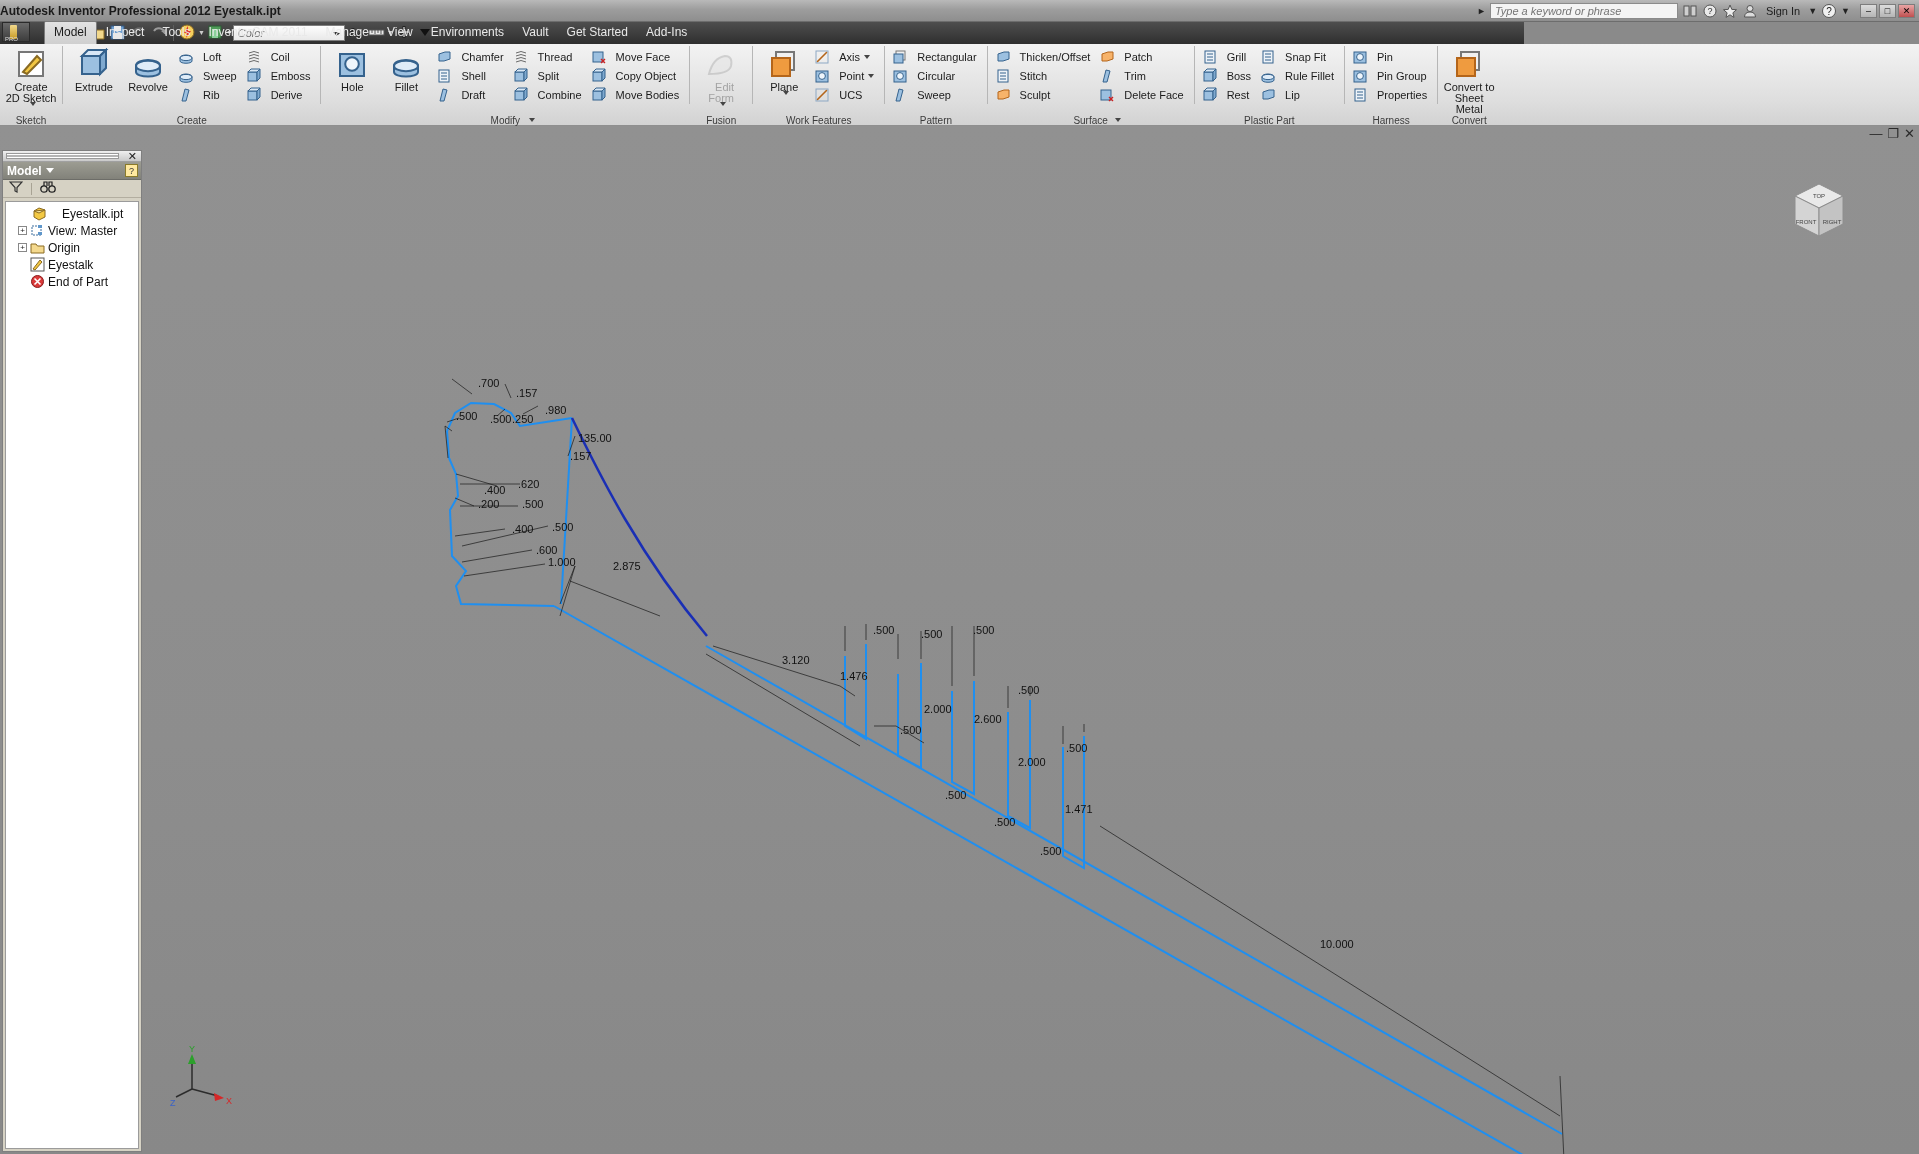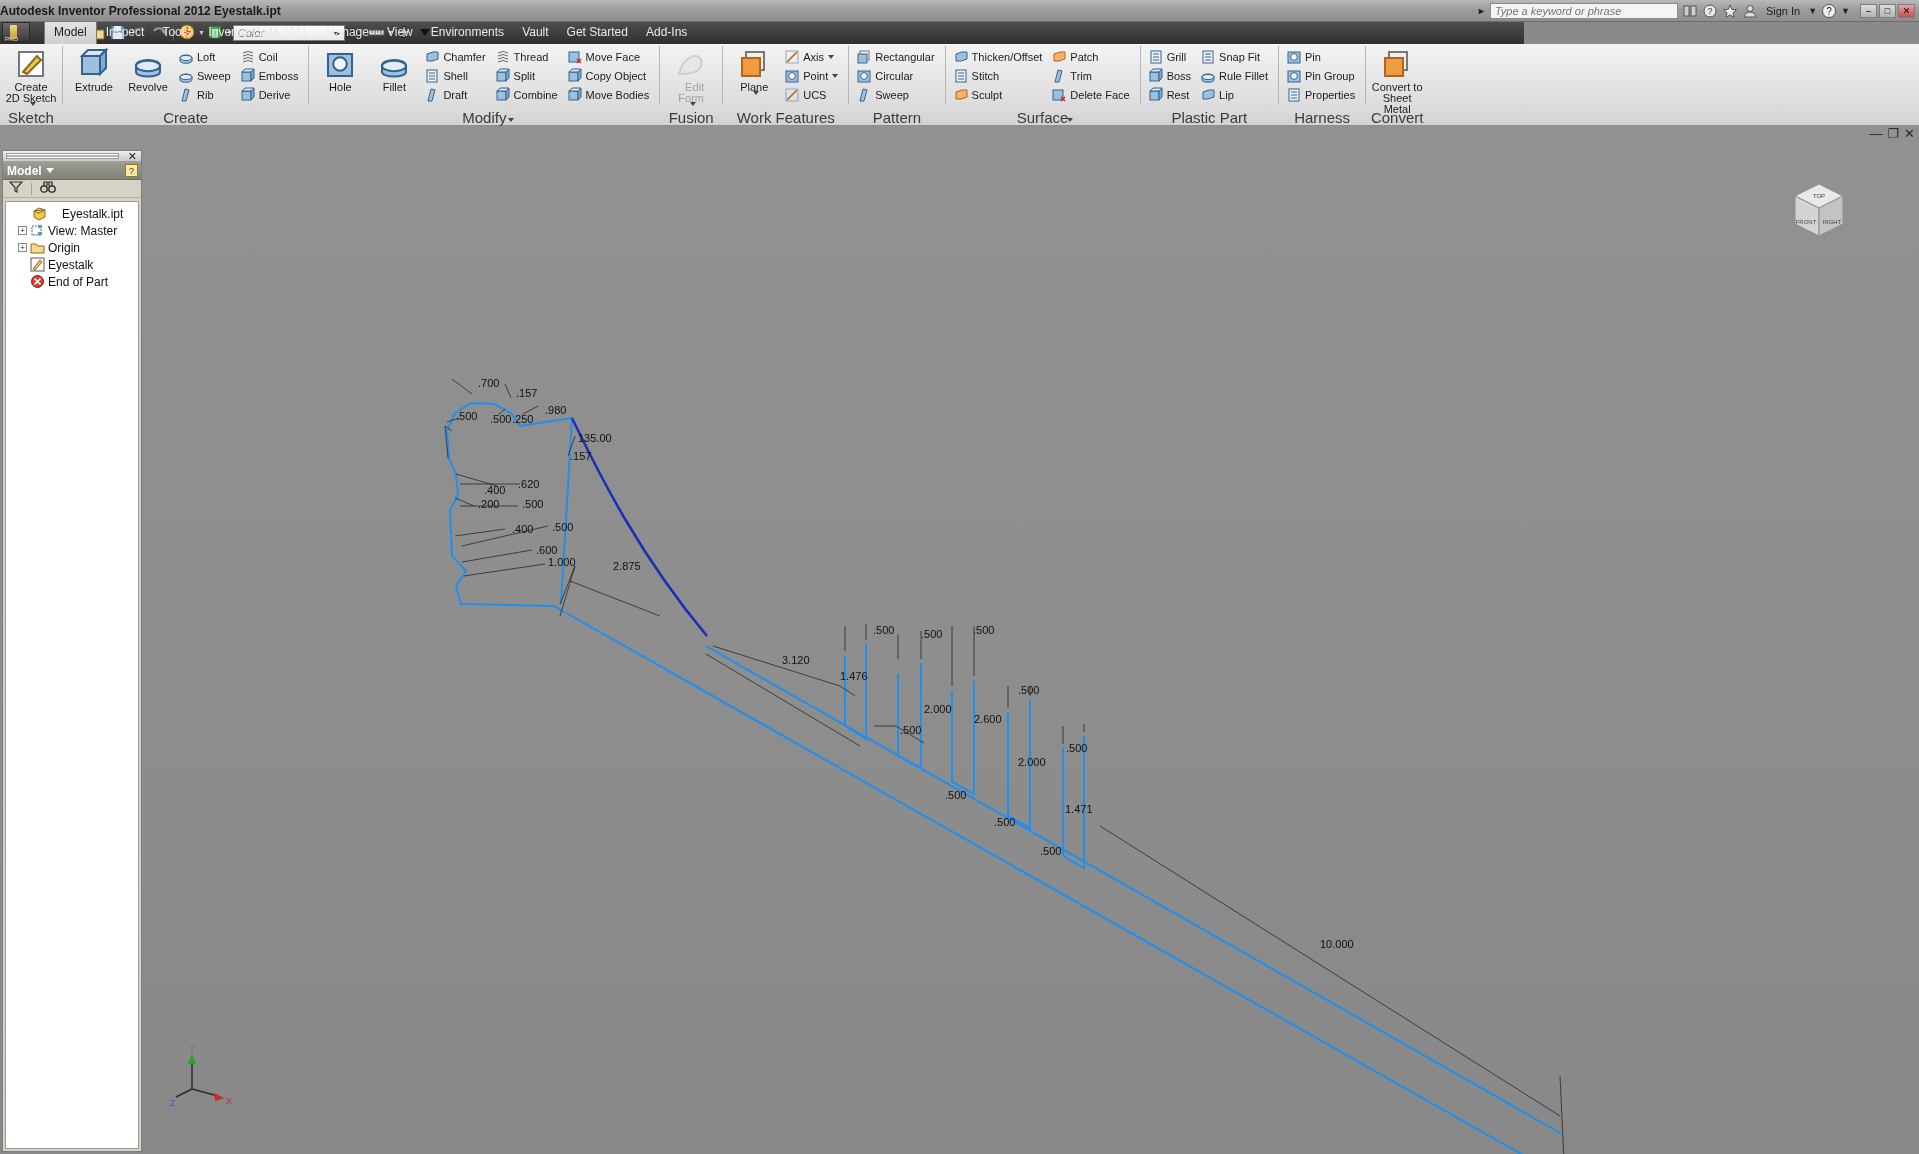--- a/index.html
+++ b/index.html
@@ -70,32 +70,32 @@
   .ribbon{
     position:absolute; left:0; top:44px; width:1919px; height:82px;
     background:linear-gradient(#f3f3f3,#dedede 70%,#d2d2d2);
     border-bottom:1px solid #8f8f8f;
   }
   .ribbon-inner{ position:relative; display:flex; height:72px; }
   .panel{ position:relative; height:72px; padding:2px 4px 0 4px; display:flex; flex-direction:column;}
   .panel-body{ display:flex; align-items:flex-start; flex:1; }
   .panel-title{
     position:absolute; bottom:-10px; left:0; width:100%;
-    text-align:center; font-size:15px; color:#3a3a3a; white-space:nowrap;
+    text-align:center; font-size:10px; color:#3a3a3a; white-space:nowrap;
   }
   .panel-sep{ width:1px; background:#b6b6b6; margin:2px 0 12px 0; }
   .bigbtn{
     width:54px; display:flex; flex-direction:column; align-items:center; cursor:pointer;
     padding-top:2px;
   }
   .bigbtn .lbl{ font-size:11px; color:#1b1b1b; text-align:center; line-height:11px; margin-top:2px;}
   .bigico{ width:32px;height:32px; position:relative; }
   .col{ display:flex; flex-direction:column; justify-content:flex-start; padding:1px 2px 0 2px;}
   .smbtn{ display:flex; align-items:center; height:19px; padding:0 4px 0 1px; cursor:pointer; white-space:nowrap;}
-  .smbtn .lbl{ font-size:11px; color:#1b1b1b; margin-left:3px;}
+  .smbtn .lbl{ font-size:11px; color:#1b1b1b; margin-left:9px;}
   .smico{ width:16px;height:16px; position:relative; flex:0 0 16px;}
   .dd{ margin-left:4px; width:0;height:0;border-left:3px solid transparent;border-right:3px solid transparent;border-top:4px solid #444; align-self:center;}
   .disabled .lbl{ color:#a3a3a3;text-align:right; }
 
   
   .gfx{
     position:absolute; left:0; top:126px; width:1919px; height:1028px;
     background:linear-gradient(#919191,#8d8d8d 60%,#888888);
   }
   .gfx-capbar{ position:absolute; right:4px; top:2px; display:flex; gap:5px; align-items:center; }

